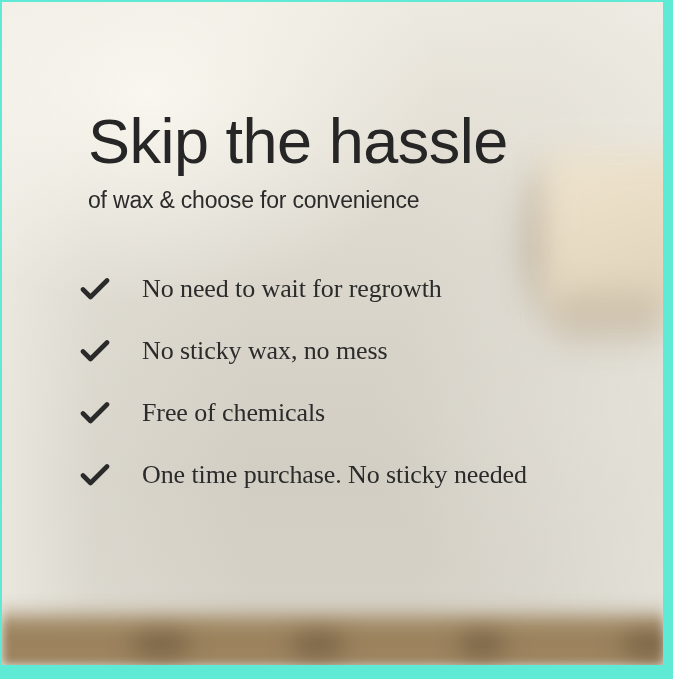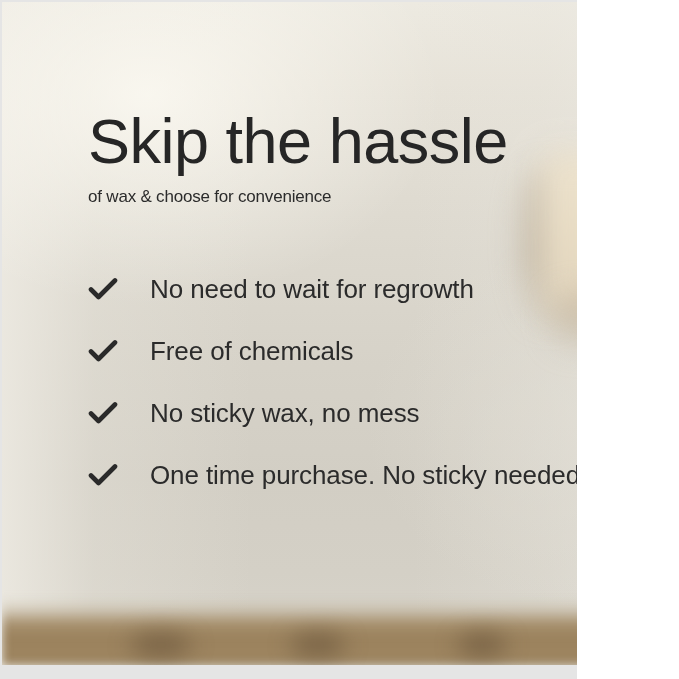--- a/index.html
+++ b/index.html
@@ -9,23 +9,23 @@
   }
   body {
     width: 679px;
     height: 679px;
     font-family: "Liberation Sans", sans-serif;
     overflow: hidden;
   }
 
   #poster {
     position: relative;
-    width: 577px;
+    width: 673px;
     height: 679px;
-    background: #e5e5e5;
+    background: #5eead4;
     overflow: hidden;
   }
 
   
   #scene {
     position: absolute;
     left: 2px;
     top: 2px;
     width: 661px;
     height: 663px;
@@ -147,35 +147,36 @@
     letter-spacing: -0.5px;
     color: #262626;
     line-height: 1.05;
     white-space: nowrap;
   }
 
   .subhead {
     position: absolute;
     left: 88px;
     top: 187px;
-    font-size: 17px;
+    font-size: 23px;
     font-weight: 400;
     letter-spacing: -0.2px;
     color: #2b2b2b;
     white-space: nowrap;
   }
 
   .benefits {
     position: absolute;
-    left: 88px;
+    left: 80px;
     top: 258px;
     width: 540px;
     list-style: none;
     margin: 0;
     padding: 0;
+    font-family: Liberation Serif, serif;
   }
 
   .benefit-row {
     display: flex;
     align-items: center;
     height: 62px;
   }
 
   .check-icon {
     flex: 0 0 auto;
@@ -231,30 +232,30 @@
         </span>
         <span class="benefit-text">No need to wait for regrowth</span>
       </li>
 
       <li class="benefit-row">
         <span class="check-icon">
           <svg width="30" height="24" viewBox="0 0 30 24" fill="none" aria-hidden="true">
             <path d="M3 12.5 L10.5 20 L27 3.5" stroke="currentColor" stroke-width="4.6" stroke-linecap="round" stroke-linejoin="round"></path>
           </svg>
         </span>
+        <span class="benefit-text">No sticky wax, no mess</span>
+      </li>
+
+      <li class="benefit-row">
+        <span class="check-icon">
+          <svg width="30" height="24" viewBox="0 0 30 24" fill="none" aria-hidden="true">
+            <path d="M3 12.5 L10.5 20 L27 3.5" stroke="currentColor" stroke-width="4.6" stroke-linecap="round" stroke-linejoin="round"></path>
+          </svg>
+        </span>
         <span class="benefit-text">Free of chemicals</span>
-      </li>
-
-      <li class="benefit-row">
-        <span class="check-icon">
-          <svg width="30" height="24" viewBox="0 0 30 24" fill="none" aria-hidden="true">
-            <path d="M3 12.5 L10.5 20 L27 3.5" stroke="currentColor" stroke-width="4.6" stroke-linecap="round" stroke-linejoin="round"></path>
-          </svg>
-        </span>
-        <span class="benefit-text">No sticky wax, no mess</span>
       </li>
 
 
       <li class="benefit-row">
         <span class="check-icon">
           <svg width="30" height="24" viewBox="0 0 30 24" fill="none" aria-hidden="true">
             <path d="M3 12.5 L10.5 20 L27 3.5" stroke="currentColor" stroke-width="4.6" stroke-linecap="round" stroke-linejoin="round"></path>
           </svg>
         </span>
         <span class="benefit-text">One time purchase. No sticky needed</span>

